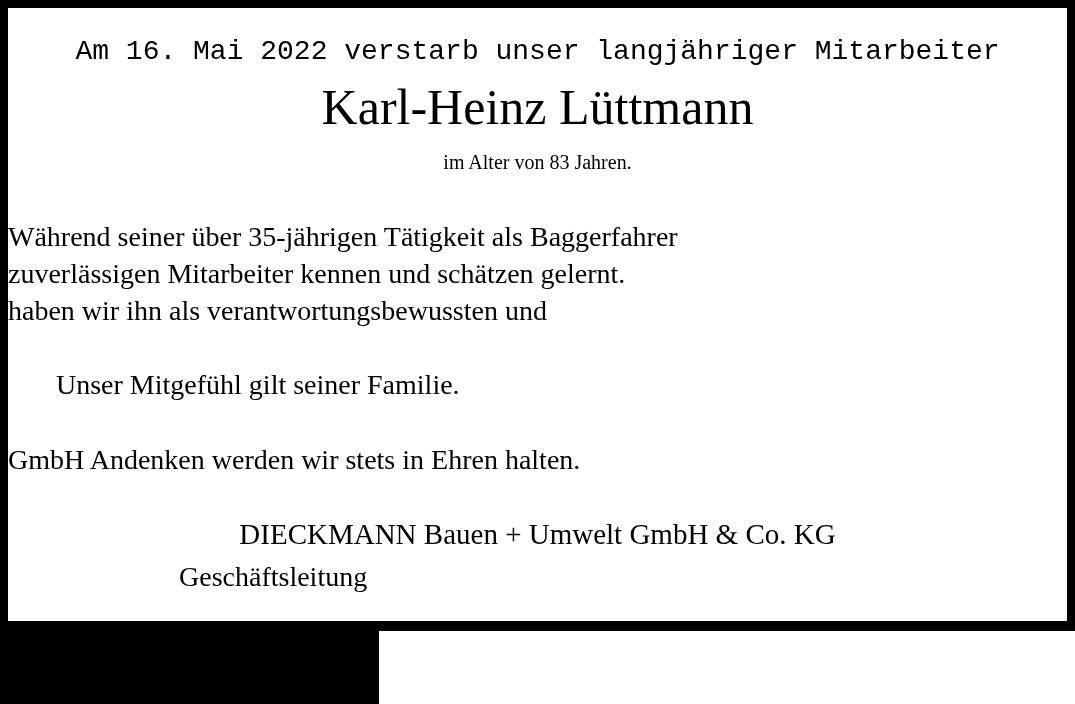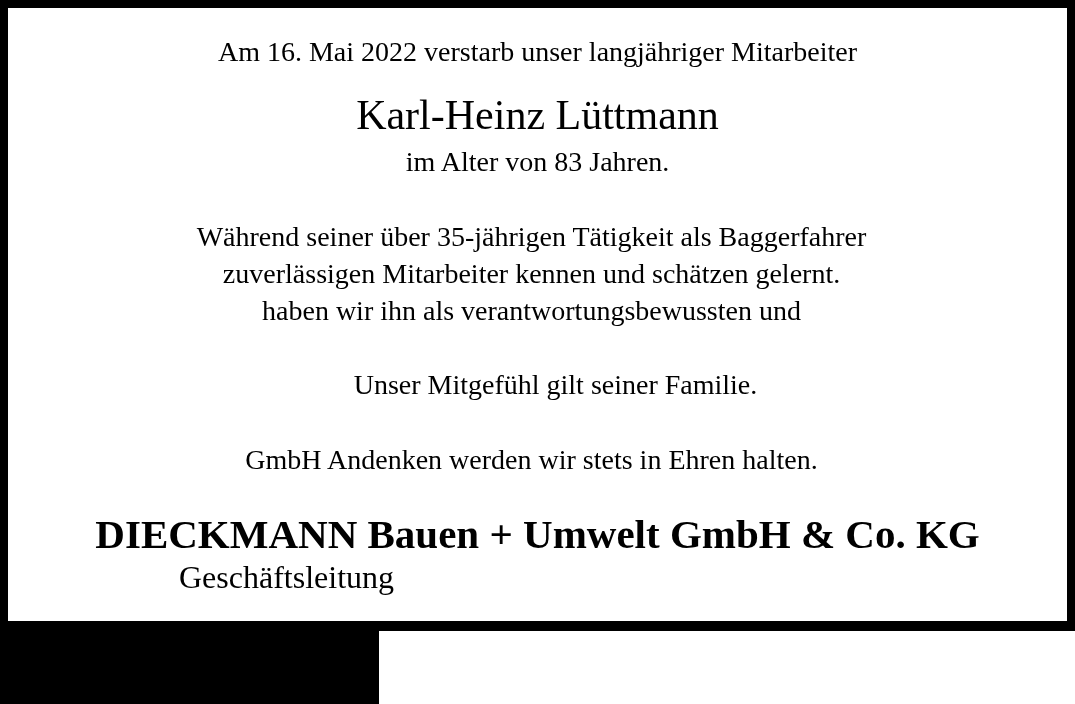--- a/index.html
+++ b/index.html
@@ -31,56 +31,56 @@
     position: absolute;
     left: 0;
     right: 0;
     text-align: center;
     white-space: nowrap;
   }
   .intro-line {
     top: 26px;
     font-size: 28px;
     line-height: 36px;
+    font-family: Liberation Mono, monospace;
   }
   .deceased-name {
-    top: 76px;
-    font-size: 42px;
+    top: 68px;
+    font-size: 50px;
     line-height: 62px;
   }
   .age-line {
     top: 136px;
-    font-size: 28px;
+    font-size: 20px;
     line-height: 36px;
   }
   .body-par {
     position: absolute;
     left: 0;
     right: 12px;
-    text-align: center;
     font-size: 28px;
     line-height: 37px;
   }
   .par-service { top: 210px; }
   .par-condolence { top: 358px; margin-left: 48px; }
   .par-remembrance { top: 433px; }
   .company-line {
     top: 506px;
-    font-size: 41px;
-    font-weight: bold;
+    font-size: 29px;
+    font-weight: normal;
     line-height: 40px;
   }
   .signature-row {
     position: absolute;
     top: 551px;
     left: 171px;
     width: 733px;
     display: flex;
     justify-content: space-between;
-    font-size: 32px;
+    font-size: 28px;
     line-height: 36px;
   }
   .redaction-block {
     position: absolute;
     left: 0;
     top: 631px;
     width: 379px;
     height: 73px;
     background: #000000;
   }

